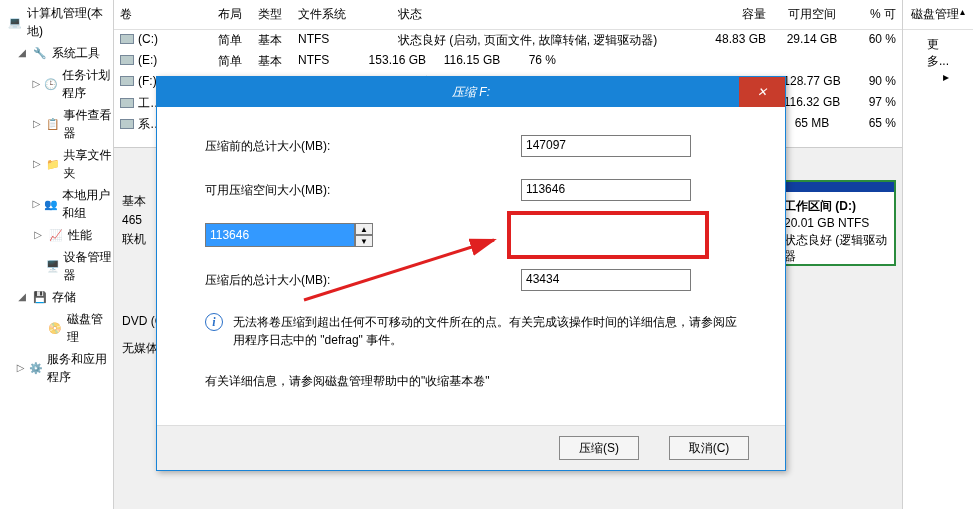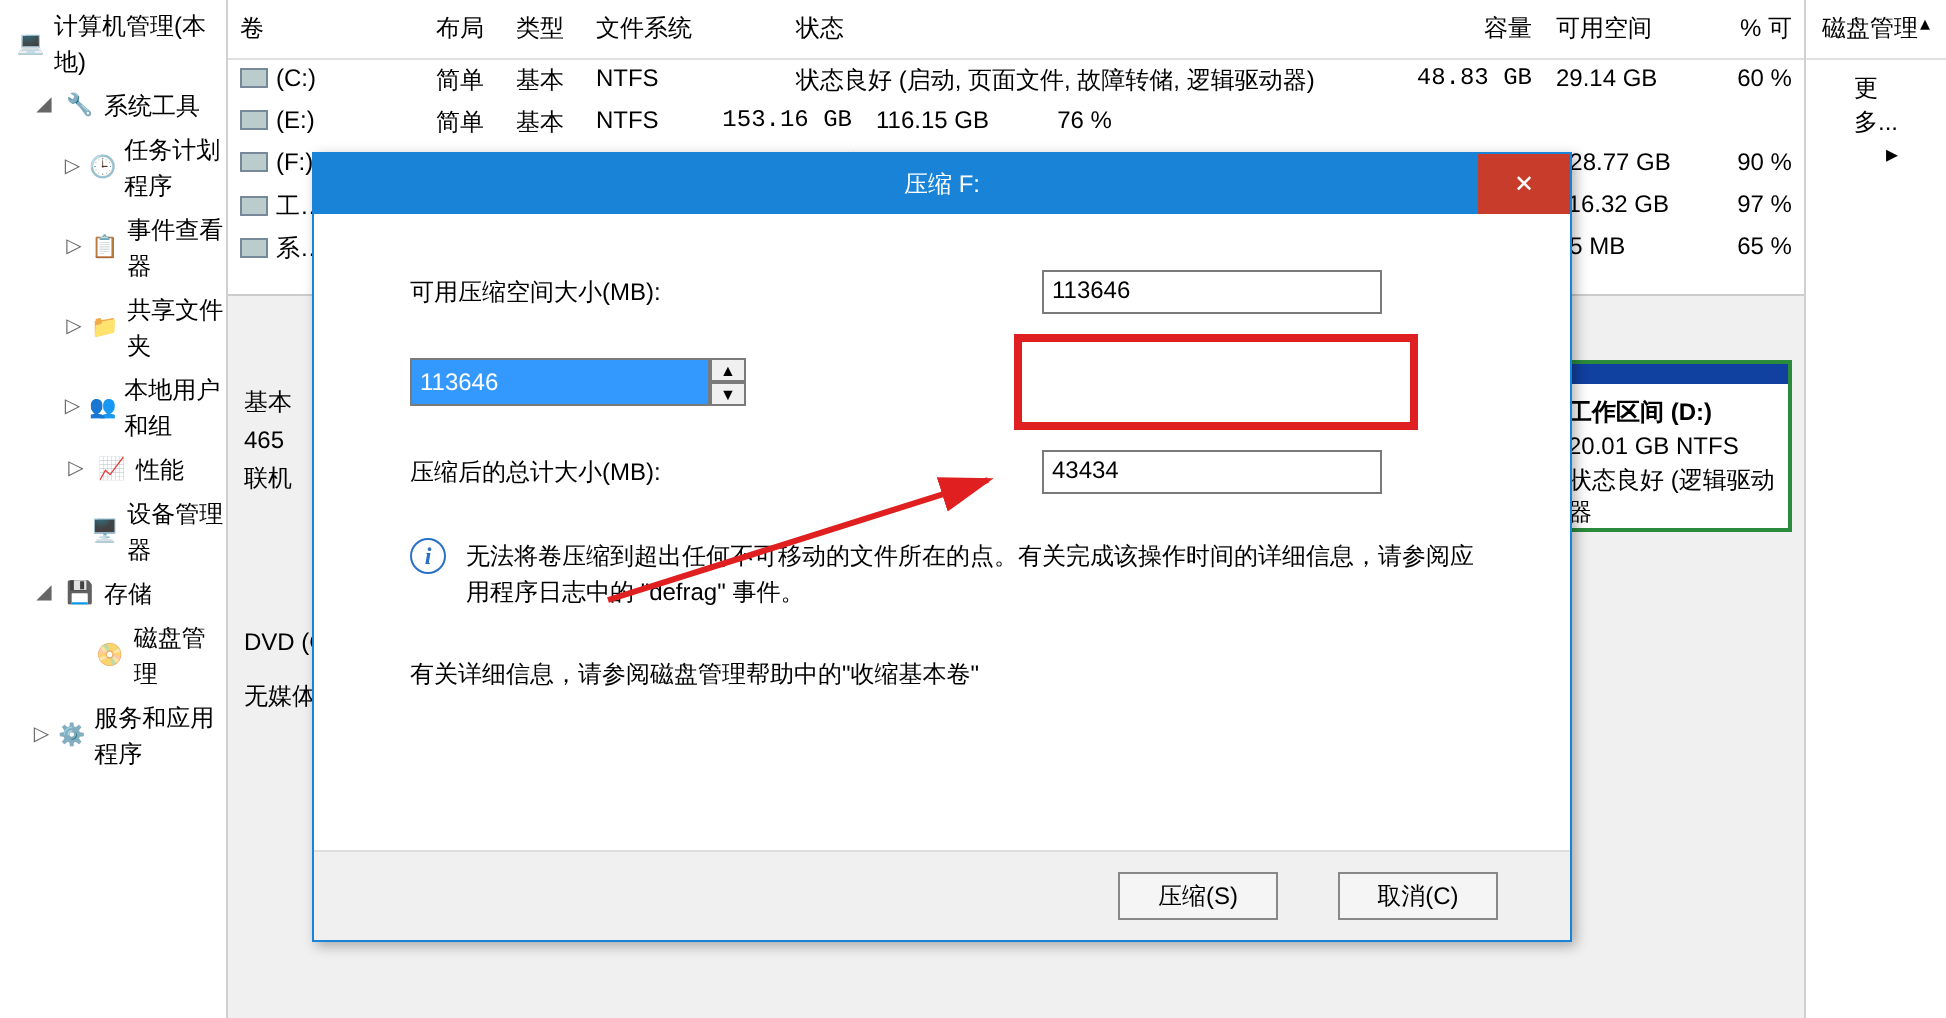--- a/index.html
+++ b/index.html
@@ -11,32 +11,32 @@
 .ind-1 { padding-left: 16px; }
 .ind-2 { padding-left: 32px; }
 .mid-pane { flex: 1; background: #fff; position: relative; display: flex; flex-direction: column; }
 .vol-header { display: flex; background: #fff; border-bottom: 1px solid #e0e0e0; padding: 4px 0; }
 .vol-header > div, .vol-row > div { padding: 2px 6px; box-sizing: border-box; white-space: nowrap; overflow: hidden; }
 .col-vol { width: 98px; }
 .col-layout { width: 40px; }
 .col-type { width: 40px; }
 .col-fs { width: 60px; }
 .col-status { width: 300px; margin-left: 40px; }
-.col-cap { width: 80px; text-align: right; font-family: Liberation Mono, monospace; }
-.col-free { width: 80px; text-align: left; }
+.col-cap { width: 80px; text-align: right; }
+.col-free { width: 80px; text-align: center; }
 .col-pct { width: 50px; text-align: right; }
 .vol-row { display: flex; }
 .drive-icon { display: inline-block; width: 14px; height: 10px; background: #bcc; border: 1px solid #789; margin-right: 4px; position: relative; top: 1px; }
 .right-pane { width: 104px; border-left: 1px solid #d0d0d0; background: #fff; }
 .right-head { padding: 6px 8px; font-weight: bold; border-bottom: 1px solid #e0e0e0; }
 .right-item { padding: 6px 8px; border-bottom: 1px solid #e0e0e0; }
 .right-item .arrow { float: right; font-size: 10px; }
 .right-more { padding: 6px 24px 6px 24px; }
 .dialog { position: absolute; left: 42px; top: 76px; width: 630px; height: 395px; background: #fff; border: 1px solid #1883d7; z-index: 20; box-shadow: 2px 2px 6px rgba(0,0,0,.3); }
-.dlg-title { height: 30px; background: #1883d7; color: #fff; display: flex; align-items: center; justify-content: center; position: relative; font-size: 13px; }
+.dlg-title { height: 30px; background: #1883d7; color: #fff; display: flex; align-items: center; justify-content: center; position: relative; font-size: 13px; font-style: italic; }
 .dlg-close { position: absolute; right: 0; top: 0; width: 46px; height: 30px; background: #c83c2b; color: #fff; display: flex; align-items: center; justify-content: center; font-size: 14px; }
 .dlg-body { padding: 28px 48px 14px 48px; }
 .dlg-row { display: flex; align-items: center; margin-bottom: 22px; position: relative; }
 .dlg-label { width: 316px; }
 .dlg-val { width: 170px; height: 22px; border: 1px solid #7a7a7a; padding: 2px 4px; background: #fff; }
 .dlg-spin { display: inline-flex; }
 .spin-input { width: 150px; height: 24px; border: 1px solid #7a7a7a; padding: 2px 4px; background: #fff; }
 .spin-input.sel { background: #3399ff; color: #fff; }
 .spin-btns { width: 18px; display: flex; flex-direction: column; }
 .spin-btn { flex: 1; border: 1px solid #7a7a7a; background: #f0f0f0; font-size: 8px; display: flex; align-items: center; justify-content: center; }
@@ -195,20 +195,24 @@
 
   <div class="dialog">
     <div class="dlg-title">
       <span>压缩 F:</span>
       <div class="dlg-close">
           <span>✕</span>
         </div>
     </div>
     <div class="dlg-body">
       <div class="dlg-row">
+        <div class="dlg-label">压缩前的总计大小(MB):</div>
+        <div class="dlg-val">147097</div>
+      </div>
+      <div class="dlg-row">
         <div class="dlg-label">可用压缩空间大小(MB):</div>
         <div class="dlg-val">113646</div>
       </div>
       <div class="dlg-row">
         <div class="highlight-box"></div>
         <div class="dlg-spin">
           <input class="spin-input sel" value="113646" style="">
           <div class="spin-btns">
             <div class="spin-btn">▲</div>
             <div class="spin-btn">▼</div>

